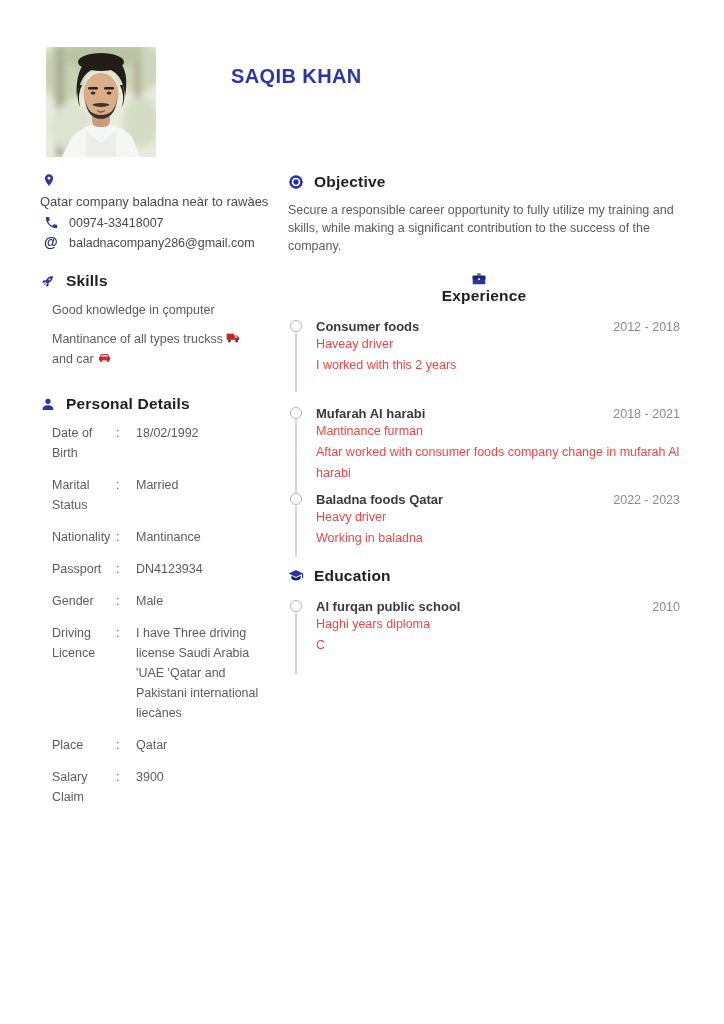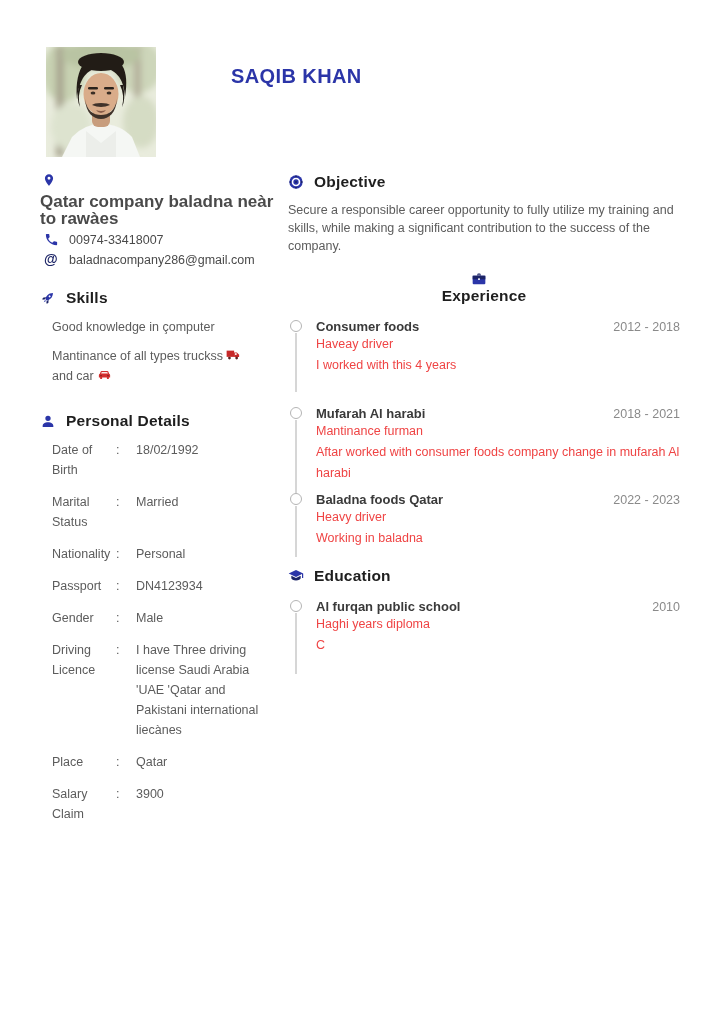--- a/index.html
+++ b/index.html
@@ -19,21 +19,21 @@
     margin:18px 0 0 32px;
     font-size:20px;font-weight:700;letter-spacing:.4px;
     color:#2b35a8;
   }
   
   .columns{display:flex;padding:12px 0 0 40px;}
   .col-left{width:236px;flex:0 0 auto;}
   .col-right{width:392px;margin-left:12px;flex:0 0 auto;}
   
   .pin-row{height:18px;margin:2px 0 4px 2px;}
-  .contact-line{font-size:17px;color:#4a4a4a;line-height:17px;font-weight:bold;}
+  .contact-line{font-size:13px;color:#4a4a4a;line-height:17px;}
   .contact-row{display:flex;align-items:center;margin-top:5px;}
   .contact-row .c-icon{width:15px;height:15px;margin:0 10px 0 4px;flex:0 0 auto;}
   .at-glyph{font-size:14px;font-weight:700;color:#1c2466;width:15px;margin:0 10px 0 4px;line-height:15px;}
   .contact-val{font-size:12.5px;color:#4a4a4a;}
   
   .sec-head{display:flex;align-items:center;margin:22px 0 10px 0;}
   .sec-head .s-icon{width:16px;height:16px;margin-right:10px;flex:0 0 auto;}
   .sec-title{font-size:15.5px;font-weight:700;color:#1e1e1e;letter-spacing:.2px;}
   
   .skill-item{font-size:12.5px;color:#5c5c5c;line-height:20px;margin:0 0 9px 12px;}
@@ -173,21 +173,21 @@
         <span class="pd-value">18/02/1992</span>
       </div>
       <div class="pd-row">
         <span class="pd-label">Marital Status</span>
         <span class="pd-colon">:</span>
         <span class="pd-value">Married</span>
       </div>
       <div class="pd-row">
         <span class="pd-label">Nationality</span>
         <span class="pd-colon">:</span>
-        <span class="pd-value">Personal</span>
+        <span class="pd-value">Mantinance</span>
       </div>
       <div class="pd-row">
         <span class="pd-label">Passport</span>
         <span class="pd-colon">:</span>
         <span class="pd-value">DN4123934</span>
       </div>
       <div class="pd-row">
         <span class="pd-label">Gender</span>
         <span class="pd-colon">:</span>
         <span class="pd-value">Male</span>
@@ -238,21 +238,21 @@
 
       <div class="timeline">
         <div class="tl-entry" style="margin-bottom:30px;">
           <span class="tl-dot"></span>
           <span class="tl-rail"></span>
           <div class="tl-head">
             <span class="tl-title">Consumer foods</span>
             <span class="tl-period">2012 - 2018</span>
           </div>
           <div class="tl-line">Haveay driver</div>
-          <div class="tl-line">I worked with this 4 years</div>
+          <div class="tl-line">I worked with this 2 years</div>
         </div>
 
         <div class="tl-entry" style="margin-bottom:8px;">
           <span class="tl-dot"></span>
           <span class="tl-rail"></span>
           <div class="tl-head">
             <span class="tl-title">Mufarah Al harabi</span>
             <span class="tl-period">2018 - 2021</span>
           </div>
           <div class="tl-line">Mantinance furman</div>

